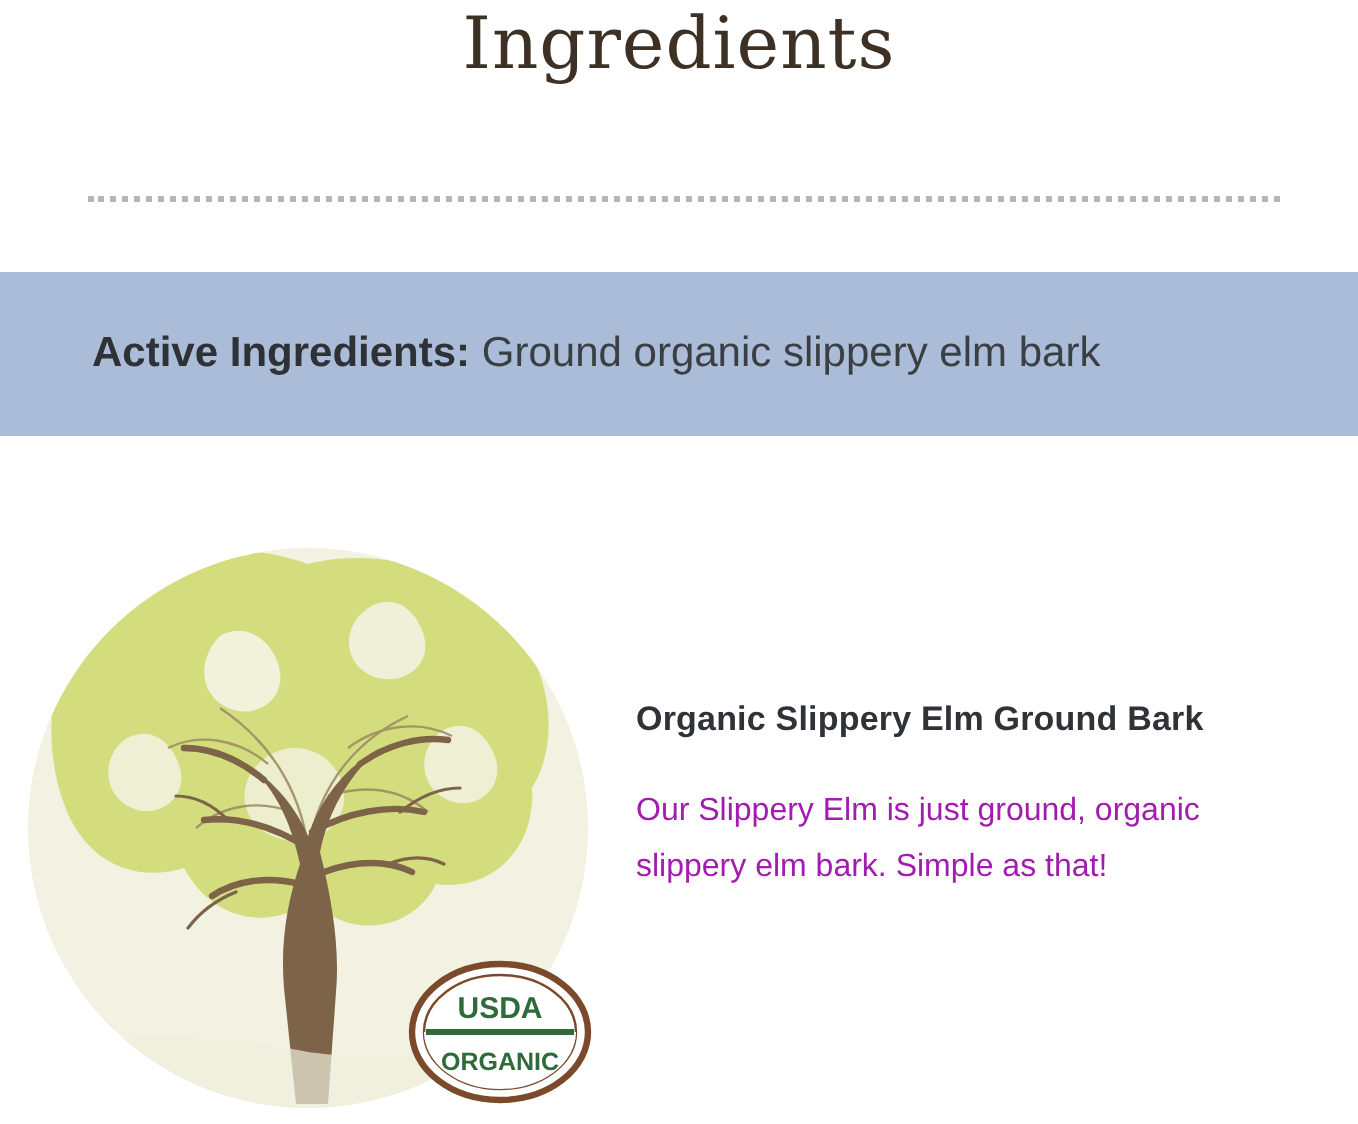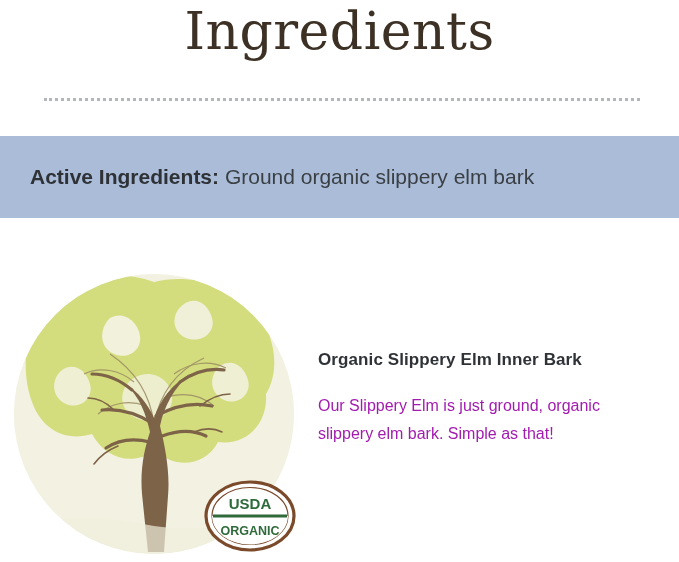--- a/index.html
+++ b/index.html
@@ -12,21 +12,21 @@
     background: #ffffff;
     font-family: "Liberation Sans", sans-serif;
     overflow: hidden;
     position: relative;
   }
 
   
   .title {
     text-align: center;
     font-family: "DejaVu Serif", serif;
-    font-size: 52px;
+    font-size: 36px;
     color: #3c3124;
     letter-spacing: 0.5px;
     margin: 0;
     padding-top: 2px;
     font-weight: 400;
     line-height: 1.15;
   }
 
   
   .divider {
@@ -44,21 +44,21 @@
     position: absolute;
     top: 136px;
     left: 0;
     width: 679px;
     height: 82px;
     background: #aabcd8;
     display: flex;
     align-items: center;
   }
   .band-inner {
-    padding-left: 30px;
+    padding-left: 46px;
     font-size: 21px;
     color: #33373b;
     line-height: 1.3;
     white-space: nowrap;
   }
   .band-label {
     font-weight: bold;
     color: #2e3236;
   }
   .band-value {
@@ -203,17 +203,17 @@
         <ellipse cx="46" cy="36" rx="38" ry="28.5" fill="#ffffff" stroke="#7b4a2a" stroke-width="1.2"></ellipse>
         <path d="M8 36 A38 28.5 0 0 0 84 36 Z" fill="#ffffff"></path>
         <rect x="9" y="34.5" width="74" height="3" fill="#2f6b3a"></rect>
         <text x="46" y="29" text-anchor="middle" font-family="Liberation Sans, sans-serif" font-size="15" font-weight="bold" fill="#2f6b3a">USDA</text>
         <text x="46" y="55" text-anchor="middle" font-family="Liberation Sans, sans-serif" font-size="12.5" font-weight="bold" fill="#2f6b3a">ORGANIC</text>
       </svg>
     </div>
   </div>
 
   <div class="text-col">
-    <h2 class="item-heading">Organic Slippery Elm Inner Bark</h2>
+    <h2 class="item-heading">Organic Slippery Elm Ground Bark</h2>
     <p class="item-desc">Our Slippery Elm is just ground, organic slippery elm bark. Simple as that!</p>
   </div>
 
 </div>
 
 </body></html>

